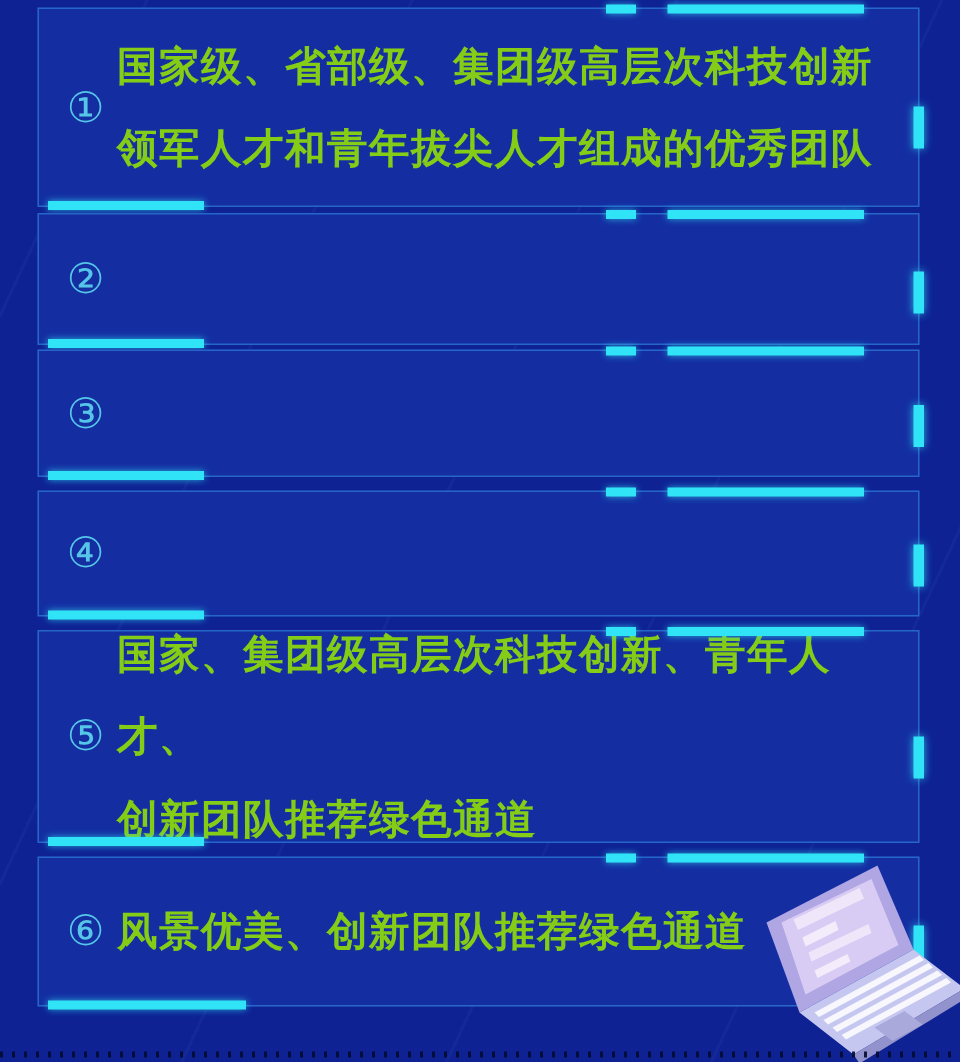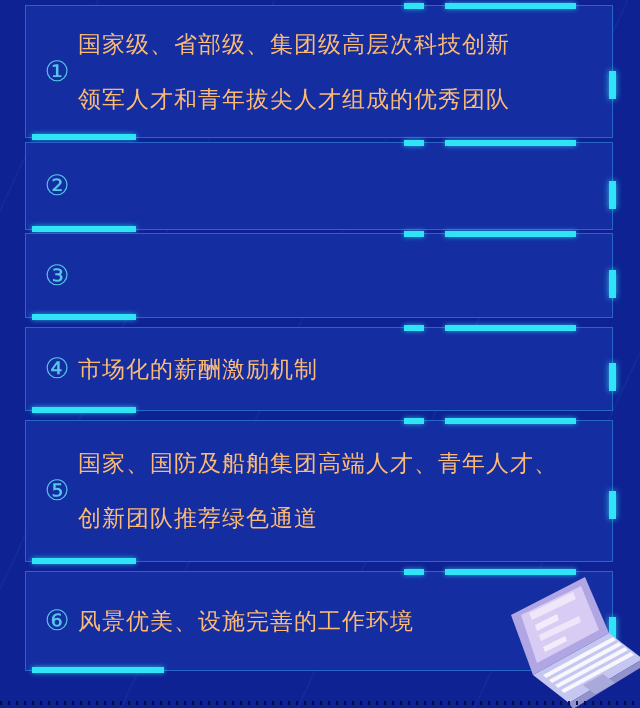--- a/index.html
+++ b/index.html
@@ -32,23 +32,24 @@
   .box-4{top:327px;height:84px;}
   .box-5{top:420px;height:142px;}
   .box-6{top:571px;height:100px;}
   .num{
     flex:0 0 34px;text-align:center;
     font-size:28px;color:#56C6E8;
     margin-right:4px;line-height:1;
   }
   .txt{
     margin:0;flex:1;
-    font-size:23px;color:#fdba74;
+    font-size:27px;color:#84cc16;
     letter-spacing:1px;line-height:55px;
     white-space:pre-line;
+    font-weight:bold;
   }
   .dash{position:absolute;top:-3px;height:6px;background:#30E3F6;
         box-shadow:0 0 5px rgba(48,227,246,.7);}
   .dash-short{left:378px;width:20px;}
   .dash-long{left:419px;width:131px;}
   .bar-bottom{
     position:absolute;bottom:-3px;left:6px;width:104px;height:6px;
     background:#30E3F6;box-shadow:0 0 5px rgba(48,227,246,.7);
   }
   .bar-bottom.long{width:132px;}
@@ -94,40 +95,39 @@
     <i class="bar-right"></i>
     <span class="num">③</span>
   </section>
 
   <section class="benefit-box box-4">
     <i class="dash dash-short"></i>
     <i class="dash dash-long"></i>
     <i class="bar-bottom"></i>
     <i class="bar-right"></i>
     <span class="num">④</span>
-    <p class="txt">市场化的薪酬激励机制</p>
   </section>
 
   <section class="benefit-box box-5">
     <i class="dash dash-short"></i>
     <i class="dash dash-long"></i>
     <i class="bar-bottom"></i>
     <i class="bar-right"></i>
     <span class="num">⑤</span>
-    <p class="txt">国家、国防及船舶集团高端人才、青年人才、
+    <p class="txt">国家、集团级高层次科技创新、青年人才、
 创新团队推荐绿色通道</p>
   </section>
 
   <section class="benefit-box box-6">
     <i class="dash dash-short"></i>
     <i class="dash dash-long"></i>
     <i class="bar-bottom long"></i>
     <i class="bar-right"></i>
     <span class="num">⑥</span>
-    <p class="txt">风景优美、设施完善的工作环境</p>
+    <p class="txt">风景优美、创新团队推荐绿色通道</p>
   </section>
 
   <svg class="laptop" viewBox="0 0 150 135" xmlns="http://www.w3.org/2000/svg">
 
     <polygon points="16,42 90,4 114,60 38,102" fill="#AFA6E3"></polygon>
 
     <polygon points="26,42 86,13 104,57 42,90" fill="#D8CCF4"></polygon>
 
     <polygon points="34,40 78,19 81,26 37,47" fill="#EFE6FA"></polygon>
     <polygon points="40,52 62,41 64,47 42,58" fill="#F3ECFB"></polygon>

